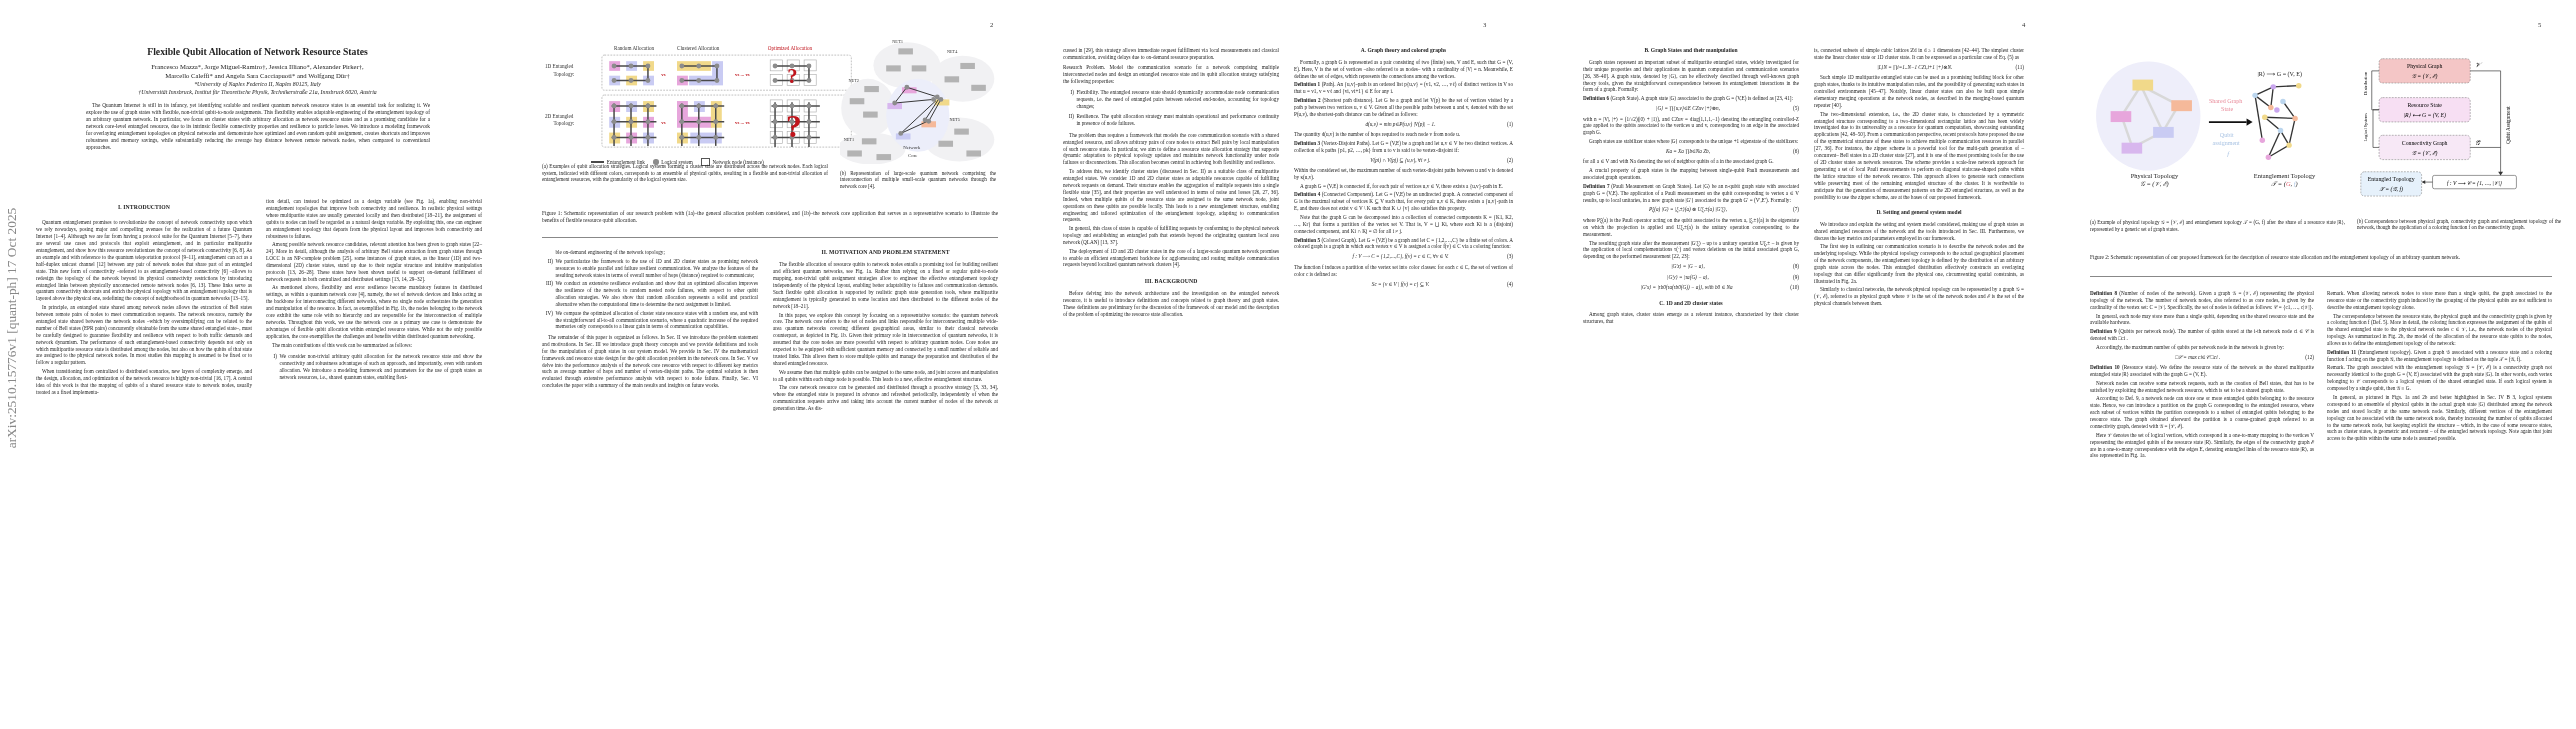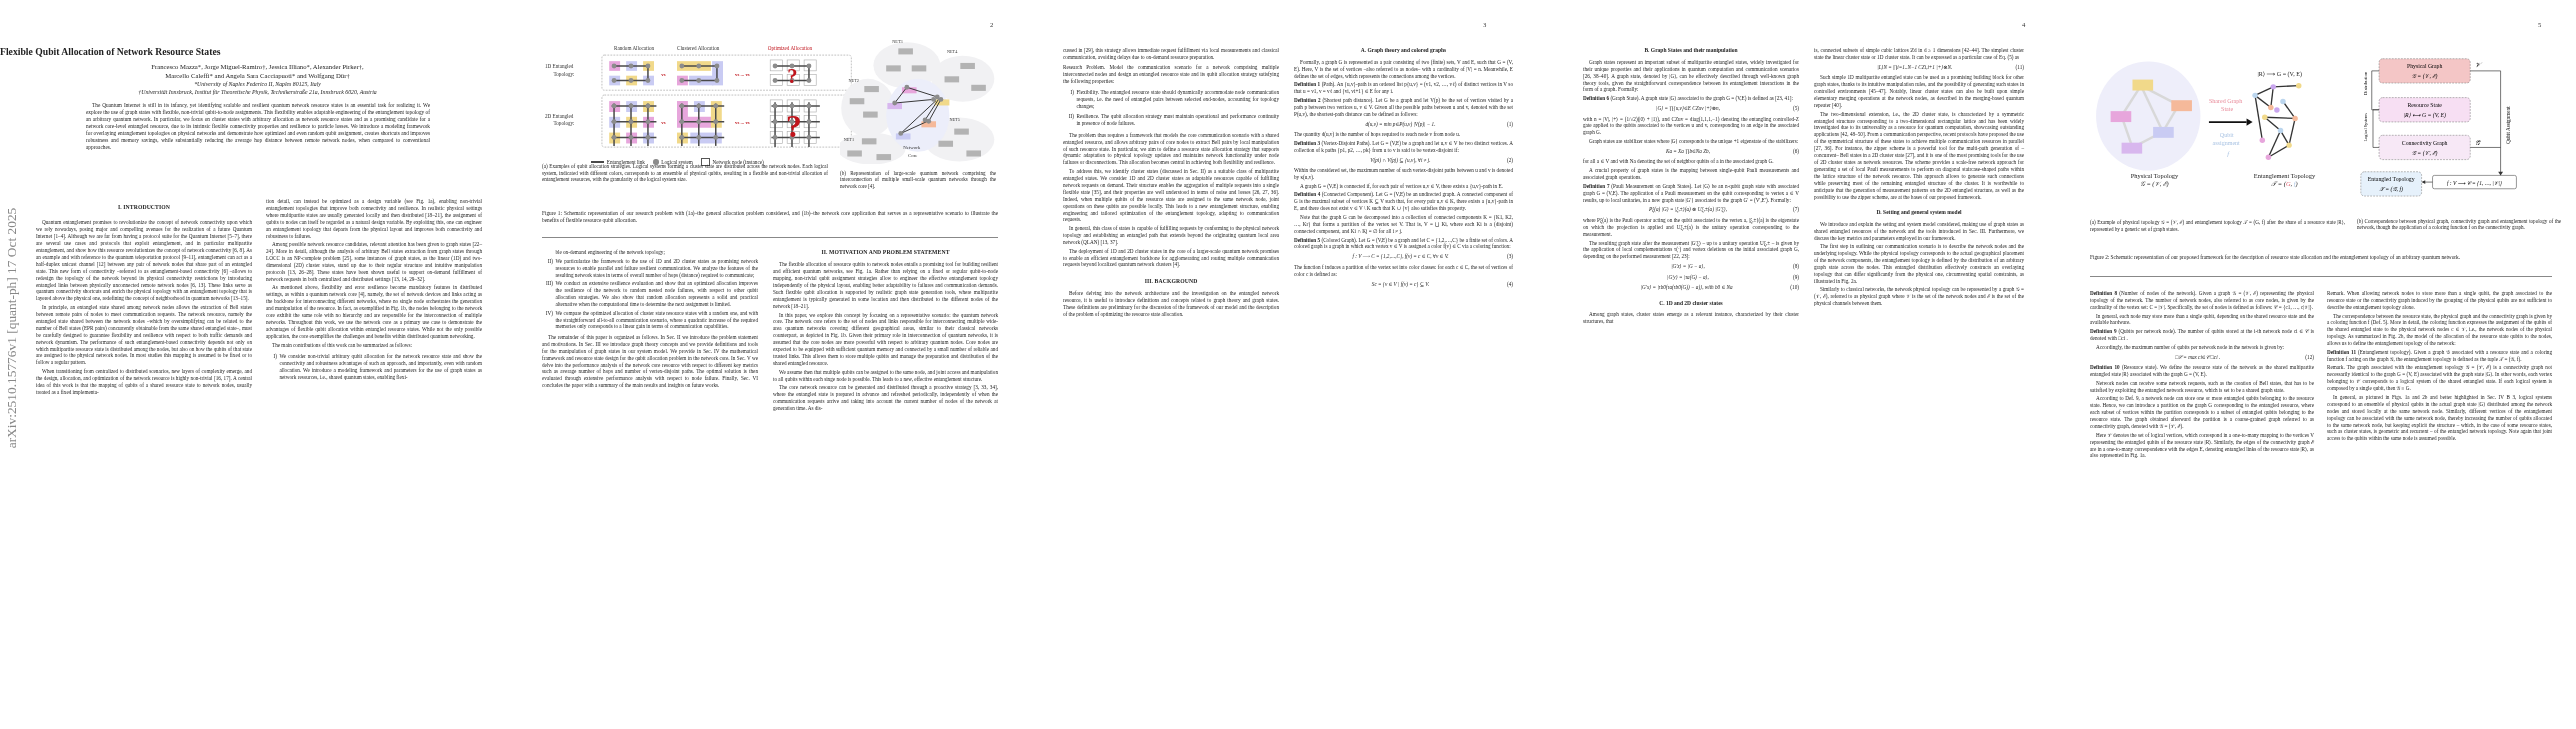--- a/index.html
+++ b/index.html
@@ -11,21 +11,21 @@
   .col p.noind{text-indent:0;}
   .sec{text-align:center;font-size:5.7px;font-weight:bold;margin:6px 0 5.5px 0;letter-spacing:0.1px;}
   .subsec{text-align:center;font-size:5.5px;font-weight:bold;margin:3.6px 0 4.9px 0;}
   .defn b{font-weight:bold;}
   .eq{display:flex;justify-content:space-between;align-items:center;margin:3px 0 3.6px 0;font-style:italic;}
   .eq .e{flex:1;text-align:center;}
   .eq .n{font-style:normal;}
   .list-item{display:flex;margin:1.8px 0 1.8px 0;}
   .list-item .mk{width:11px;flex:none;text-align:right;padding-right:2.4px;}
   .list-item .tx{flex:1;}
-  .title{position:absolute;left:0;width:515px;font-size:9.7px;font-weight:bold;top:46px;}
+  .title{position:absolute;left:0;width:515px;text-align:center;font-size:9.7px;font-weight:bold;top:46px;}
   .authors{position:absolute;left:0;width:515px;text-align:center;font-size:6.7px;line-height:8.5px;top:63px;}
   .affil{position:absolute;left:0;width:515px;text-align:center;font-size:5.8px;font-style:italic;line-height:7.6px;top:81px;}
   .abstract{position:absolute;left:86px;width:344px;top:102px;font-size:5.3px;line-height:7px;text-align:justify;}
   .abstract p{margin:0;text-indent:6px;}
   .watermark{position:absolute;left:3.6px;top:182px;width:14.6px;height:292px;}
   .watermark span{position:absolute;left:0;top:0;transform-origin:0 0;transform:rotate(-90deg) translate(-292px,0);width:292px;text-align:center;font-family:"Liberation Serif",serif;font-size:13.4px;color:#888;white-space:nowrap;}
   .fig{position:absolute;}
   .caption{font-size:5.1px;line-height:6.7px;text-align:justify;}
   .rule{position:absolute;height:0.6px;background:#888;}
   svg text{font-family:"Liberation Serif",serif;}

